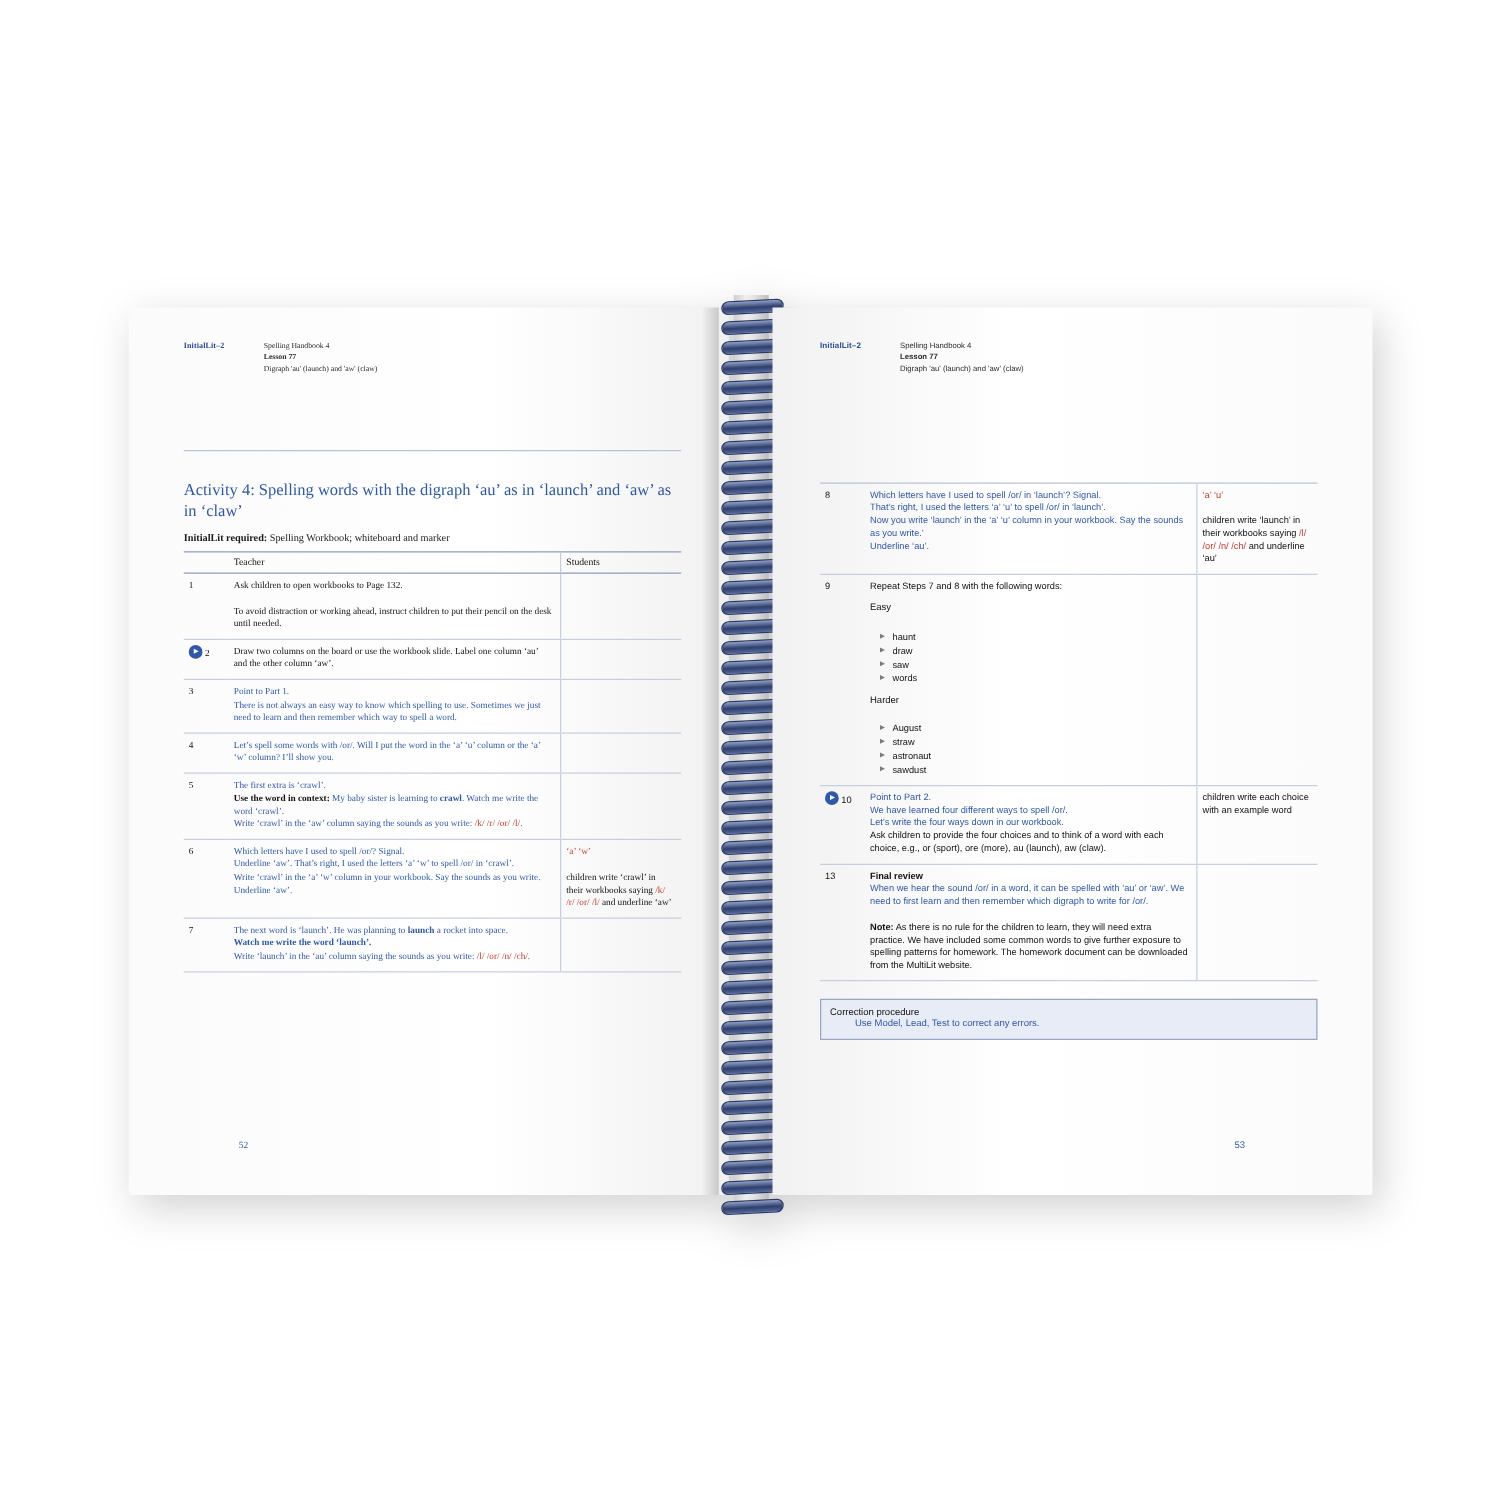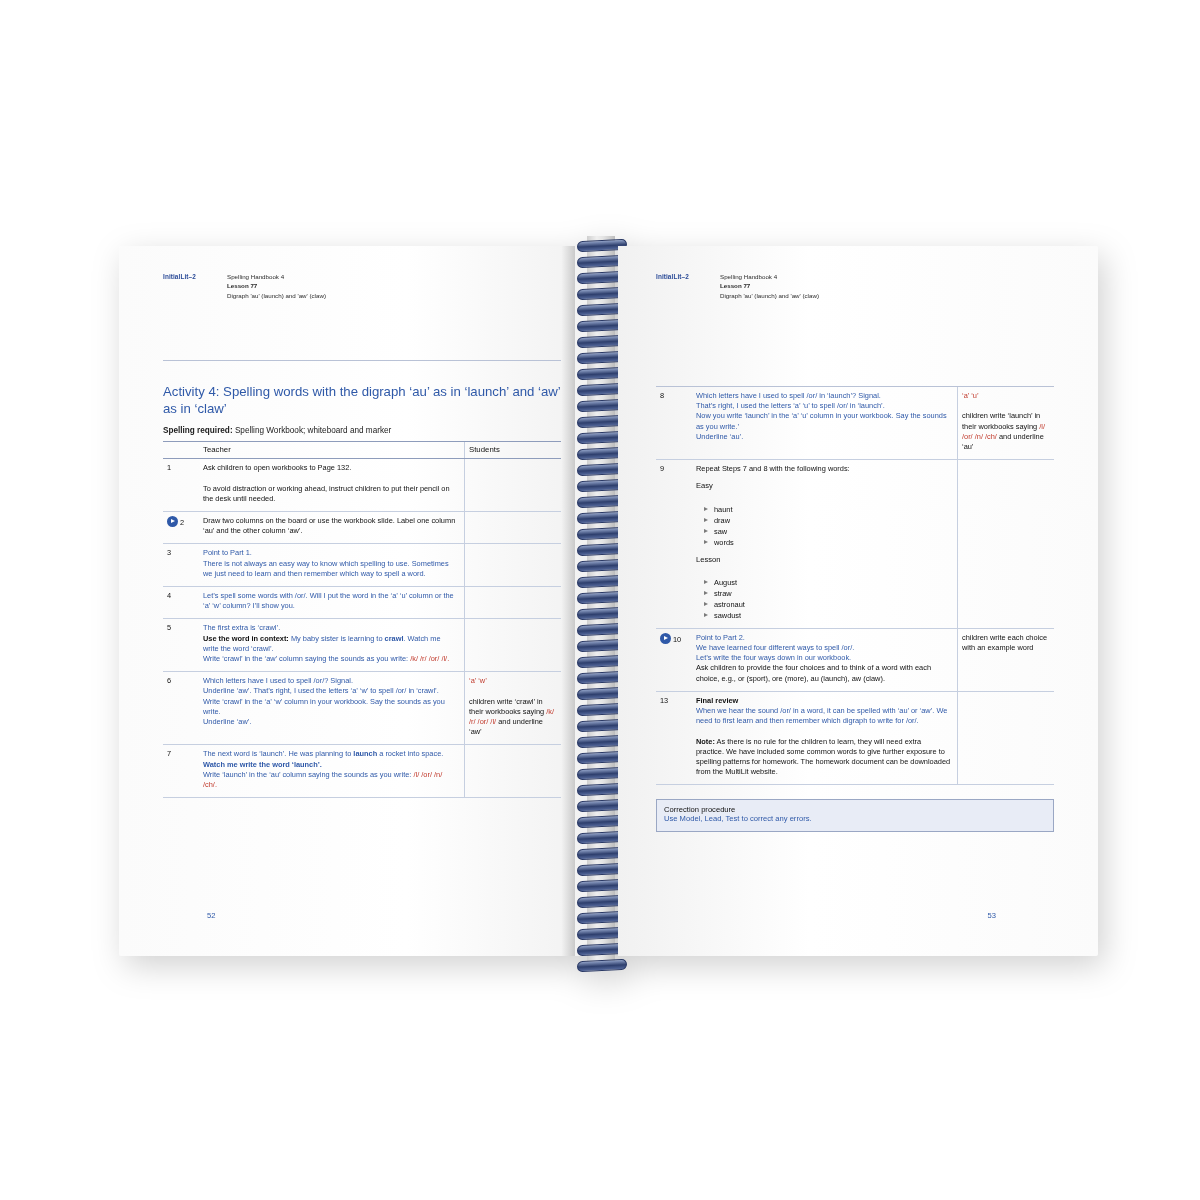--- a/index.html
+++ b/index.html
@@ -13,22 +13,22 @@
 
   
   .book{
     position:absolute;left:103px;top:246px;width:995px;height:710px;
     filter:drop-shadow(6px 10px 16px rgba(0,0,0,.18));
   }
   .page{
     position:absolute;top:0;height:710px;width:480px;
     background:#fdfdfd;
   }
-  .page.left{left:16px;border-radius:2px 0 0 2px;
-    background:linear-gradient(to right,#fbfbfb 0%,#ffffff 60%,#f1f1f1 100%);}
+  .page.left{left:0;border-radius:2px 0 0 2px;
+    background:linear-gradient(to right,#fbfbfb 0%,#ffffff 60%,#f1f1f1 100%);font-family:Liberation Serif, serif;}
   .page.right{right:0;border-radius:0 2px 2px 0;
     background:linear-gradient(to left,#fbfbfb 0%,#ffffff 60%,#f1f1f1 100%);}
 
   
   .spine{
     position:absolute;left:470px;top:-10px;width:56px;height:730px;
   }
   .spine-shadowL{position:absolute;left:-12px;top:10px;width:14px;height:710px;
     background:linear-gradient(to left,rgba(0,0,0,.17),rgba(0,0,0,0));}
   .spine-shadowR{position:absolute;right:-12px;top:10px;width:14px;height:710px;
@@ -92,21 +92,21 @@
     content:"";position:absolute;left:-10px;top:3.6px;
     border-left:4px solid #7b7b7b;border-top:2.6px solid transparent;border-bottom:2.6px solid transparent;
   }
   .grp{font-weight:normal;font-size:7.6px;margin:7px 0 2px 0;}
 
   .correction{
     margin-top:14px;border:1px solid #9aa7c4;background:#e8ecf6;
     padding:5px 7px 6px 7px;
   }
   .correction .t{font-weight:normal;font-size:7.6px;color:#111;}
-  .correction .b{font-size:7.6px;color:#2f59a8;line-height:10.5px;}
+  .correction .b{font-size:7.6px;color:#2f59a8;line-height:10.5px;margin-left:20px;}
 
   .folio{position:absolute;bottom:14px;font-size:7.6px;color:#2f59a8;}
   .folio.l{left:44px;}
   .folio.r{right:58px;}
 </style>
 </head>
 <body>
 
 <div class="stage">
   <div class="book">
@@ -122,21 +122,21 @@
             <div>Digraph 'au' (launch) and 'aw' (claw)</div>
           </div>
         </div>
 
         <div style="height:46px"></div>
         <div class="rule"></div>
 
         <h1 class="activity">Activity 4: Spelling words with the digraph ‘au’ as in ‘launch’ and ‘aw’ as in ‘claw’</h1>
 
         <div class="materials">
-          <b>Spelling required:</b><span> Spelling Workbook; whiteboard and marker</span>
+          <b>InitialLit required:</b><span> Spelling Workbook; whiteboard and marker</span>
         </div>
 
         <table class="tbl">
           <thead>
             <tr>
               <th class="c-num"></th>
               <th>Teacher</th>
               <th class="c-stu">Students</th>
             </tr>
           </thead>
@@ -351,21 +351,21 @@
                 <td><span class="blue">Which letters have I used to spell /or/ in ‘launch’? Signal.<br>That’s right, I used the letters ‘a’ ‘u’ to spell /or/ in ‘launch’.<br>Now you write ‘launch’ in the ‘a’ ‘u’ column in your workbook. Say the sounds as you write.’<br>Underline ‘au’.</span></td>
                 <td class="c-stu"><span class="red">‘a’ ‘u’</span><br><br>children write ‘launch’ in their workbooks saying <span class="red">/l/ /or/ /n/ /ch/</span> and underline ‘au’</td>
               </tr>
               <tr>
                 <td class="c-num numcell">9</td>
                 <td>Repeat Steps 7 and 8 with the following words:<div class="grp">Easy</div><ul class="bul">
                     <li>haunt</li>
                     <li>draw</li>
                     <li>saw</li>
                     <li>words</li>
-                  </ul><div class="grp">Lesson</div><ul class="bul">
+                  </ul><div class="grp">Harder</div><ul class="bul">
                     <li>August</li>
                     <li>straw</li>
                     <li>astronaut</li>
                     <li>sawdust</li>
                   </ul></td>
                 <td class="c-stu"></td>
               </tr>
               <tr>
                 <td class="c-num numcell"><span class="play"></span>10</td>
                 <td><span class="blue">Point to Part 2.<br>We have learned four different ways to spell /or/.<br>Let’s write the four ways down in our workbook.</span><br>Ask children to provide the four choices and to think of a word with each choice, e.g., or (sport), ore (more), au (launch), aw (claw).</td>

